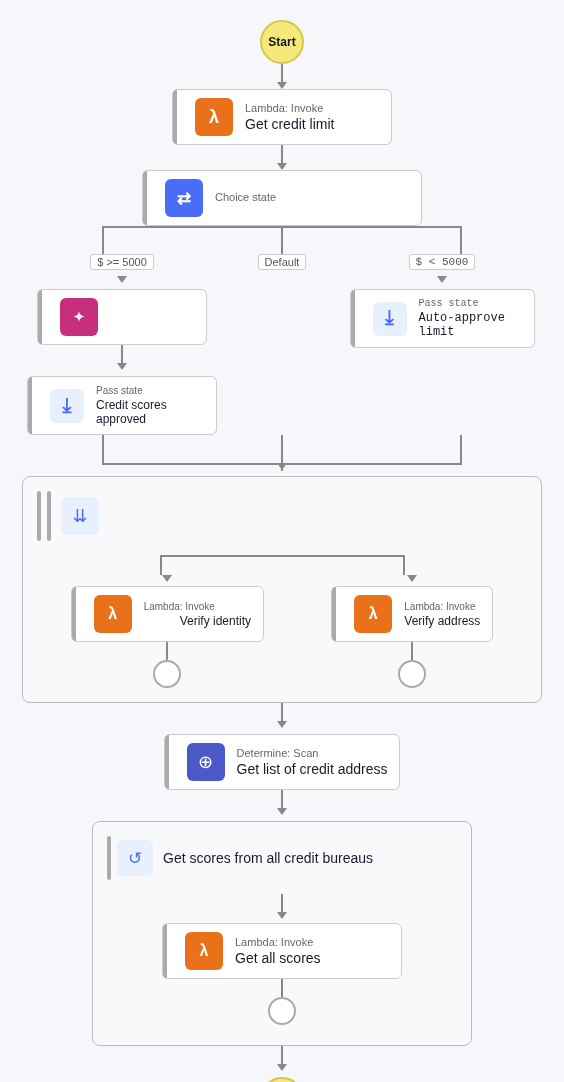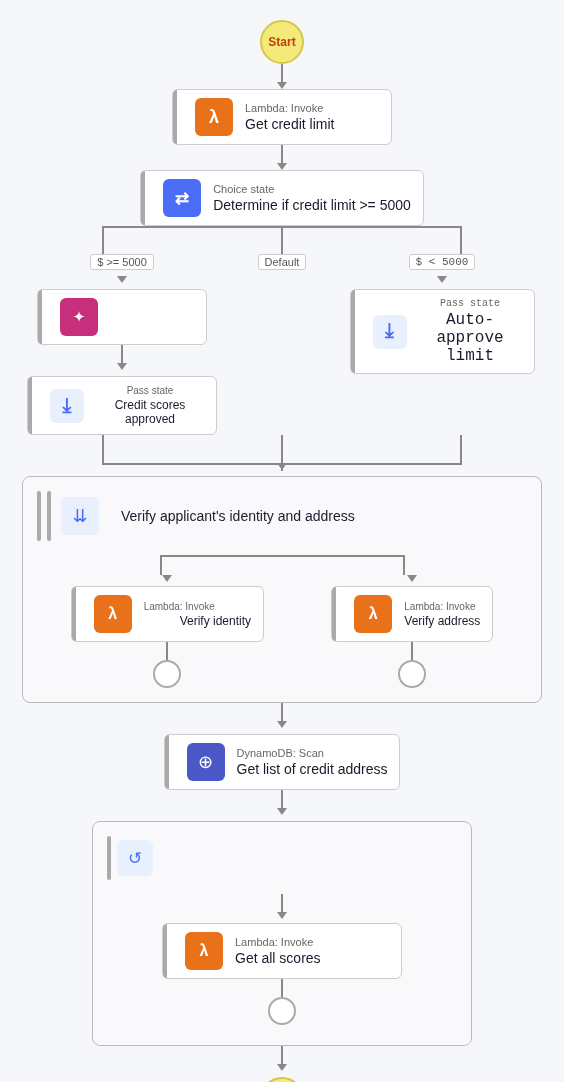--- a/index.html
+++ b/index.html
@@ -28,21 +28,21 @@
       width: 44px;
       height: 44px;
       border-radius: 50%;
       background: #f5e97a;
       border: 2px solid #d4c84a;
       display: flex;
       align-items: center;
       justify-content: center;
       font-size: 12px;
       font-weight: 600;
-      color: #c2410c;
+      color: #0f172a;
       z-index: 2;
       position: relative;
     }
     .circle-small {
       width: 28px;
       height: 28px;
       border-radius: 50%;
       background: #fff;
       border: 2px solid #aaa;
       display: flex;
@@ -202,38 +202,37 @@
   <div class="connector-v"></div>
   <div class="arrow-down"></div>
 
   <div class="state-box state-box-wide">
     <div class="state-left-bar"></div>
     <div class="state-icon icon-blue">
       <span style="color:#fff;font-size:17px;font-weight:bold;">⇄</span>
     </div>
     <div class="state-text">
       <span class="state-type">Choice state</span>
-      <span class="state-name">Determine if credit limit &gt;= 5000</span>
     </div>
   </div>
 
   <div style="position:relative; width:520px; margin-top:0;">
 
     <div style="display:flex; width:100%; height:28px; position:relative; align-items:flex-end; justify-content:center;">
 
       <div style="position:absolute; left:80px; top:0; width:2px; height:100%; background:#888;"></div>
 
       <div style="position:absolute; left:50%; transform:translateX(-1px); top:0; width:2px; height:100%; background:#888;"></div>
 
       <div style="position:absolute; right:80px; top:0; width:2px; height:100%; background:#888;"></div>
 
       <div style="position:absolute; top:0; left:80px; right:80px; height:2px; background:#888;"></div>
     </div>
 
-    <div style="display:flex; width:100%; justify-content:space-between; align-items:flex-start;text-align:center;">
+    <div style="display:flex; width:100%; justify-content:space-between; align-items:flex-start;">
 
       <div class="flex-col" style="width:200px;">
         <div class="branch-label">$ &gt;= 5000</div>
         <div class="arrow-down"></div>
         <div style="height:6px;"></div>
 
         <div class="state-box" style="min-width:170px;max-width:190px;">
           <div class="state-left-bar"></div>
           <div class="state-icon icon-pink">
             <span style="color:#fff;font-size:15px;">✦</span>
@@ -264,21 +263,21 @@
         <div class="arrow-down"></div>
         <div style="height:6px;"></div>
 
         <div class="state-box" style="min-width:160px;max-width:185px;">
           <div class="state-left-bar"></div>
           <div class="state-icon" style="background:#e8f0fe;min-width:34px;height:34px;width:34px;">
             <span style="color:#4a6cf7;font-size:20px;font-weight:bold;">⤓</span>
           </div>
           <div class="state-text">
             <span class="state-type" style="font-size:10px;">Pass state</span>
-            <span class="state-name" style="font-size:16px;">Auto-approve limit</span>
+            <span class="state-name" style="font-size:12px;">Auto-approve limit</span>
           </div>
         </div>
       </div>
 
     </div>
 
     <div style="display:flex; width:100%; height:28px; position:relative; align-items:flex-start; justify-content:center;">
       <div style="position:absolute; left:80px; top:0; width:2px; height:100%; background:#888;"></div>
       <div style="position:absolute; right:80px; top:0; width:2px; height:100%; background:#888;"></div>
       <div style="position:absolute; top:100%; left:80px; right:80px; height:2px; background:#888;"></div>
@@ -291,21 +290,20 @@
 
   <div class="parallel-container">
 
     <div class="parallel-header">
       <div style="width:4px; height:50px; background:#aaa; border-radius:2px; margin-right:6px;"></div>
       <div style="width:4px; height:50px; background:#aaa; border-radius:2px; margin-right:10px;"></div>
       <div class="state-icon" style="background:#e8f0fe;min-width:38px;height:38px;width:38px;margin-left:0;">
         <span style="color:#4a6cf7;font-size:18px;">⇊</span>
       </div>
       <div class="state-text" style="margin-left:10px;">
-        <span class="state-name">Verify applicant's identity and address</span>
       </div>
     </div>
 
     <div style="position:relative; height:20px; width:100%;">
       <div style="position:absolute; left:25%; top:0; width:2px; height:100%; background:#888;"></div>
       <div style="position:absolute; right:25%; top:0; width:2px; height:100%; background:#888;"></div>
       <div style="position:absolute; top:0; left:25%; right:25%; height:2px; background:#888;"></div>
     </div>
 
     <div class="parallel-branches">
@@ -349,37 +347,38 @@
   <div class="connector-v"></div>
   <div class="arrow-down"></div>
   <div style="height:6px;"></div>
 
   <div class="state-box">
     <div class="state-left-bar"></div>
     <div class="state-icon" style="background:#4b58c7;">
       <span style="color:#fff;font-size:18px;">⊕</span>
     </div>
     <div class="state-text">
-      <span class="state-type">DynamoDB: Scan</span>
+      <span class="state-type">Determine: Scan</span>
       <span class="state-name">Get list of credit address</span>
     </div>
   </div>
 
   <div class="connector-v"></div>
   <div class="arrow-down"></div>
   <div style="height:6px;"></div>
 
   <div class="map-container">
 
     <div style="display:flex;align-items:center;width:100%;margin-bottom:14px;">
       <div style="width:4px; height:44px; background:#aaa; border-radius:2px; margin-right:6px;"></div>
       <div class="state-icon" style="background:#e8f0fe;min-width:36px;height:36px;width:36px;margin-left:0;margin-right:10px;">
         <span style="color:#4a6cf7;font-size:17px;">↺</span>
       </div>
       <div class="state-text">
+        <span class="state-name">Get scores from all credit bureaus</span>
       </div>
     </div>
 
     <div class="connector-v"></div>
     <div class="arrow-down"></div>
     <div style="height:4px;"></div>
 
     <div class="state-box" style="min-width:240px;">
       <div class="state-left-bar"></div>
       <div class="state-icon icon-orange">

